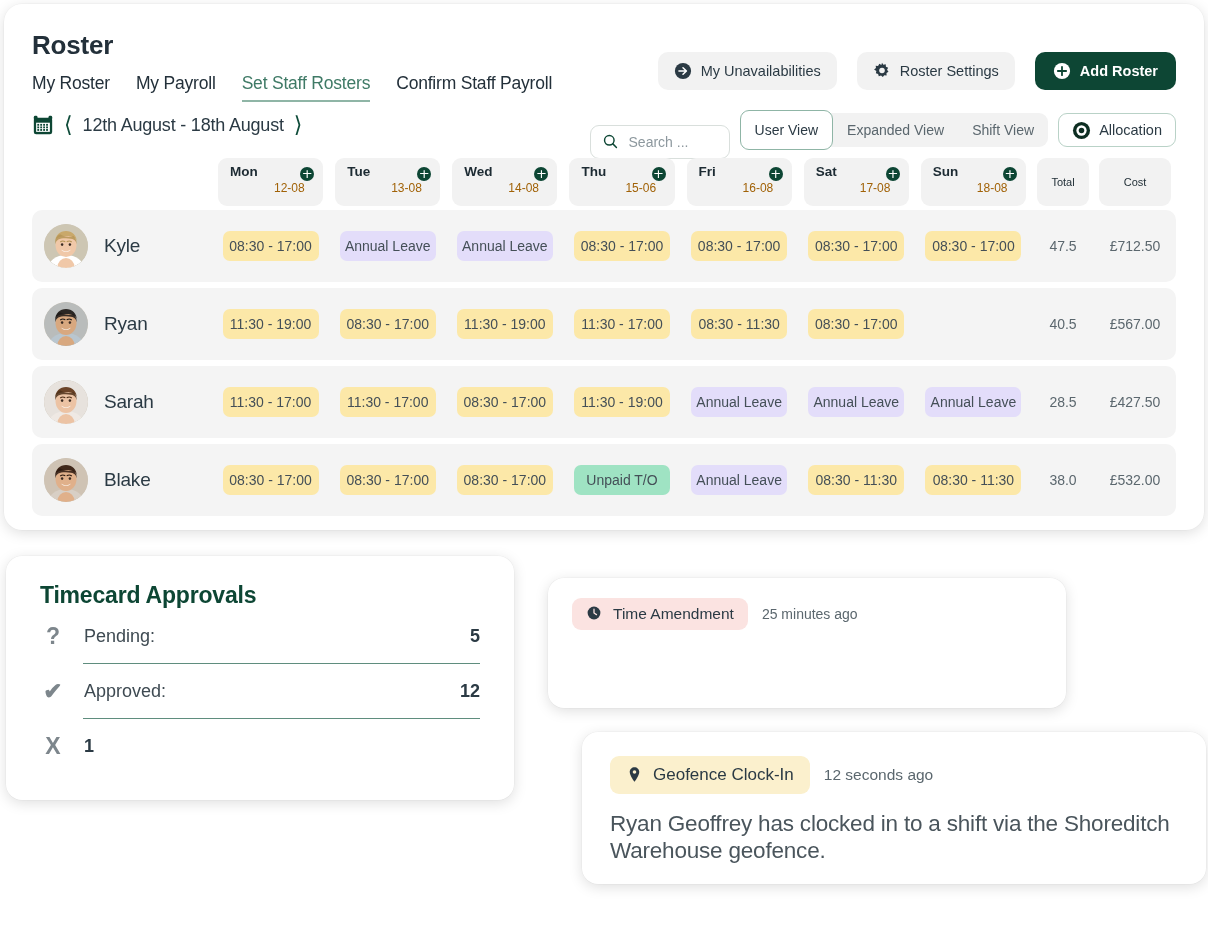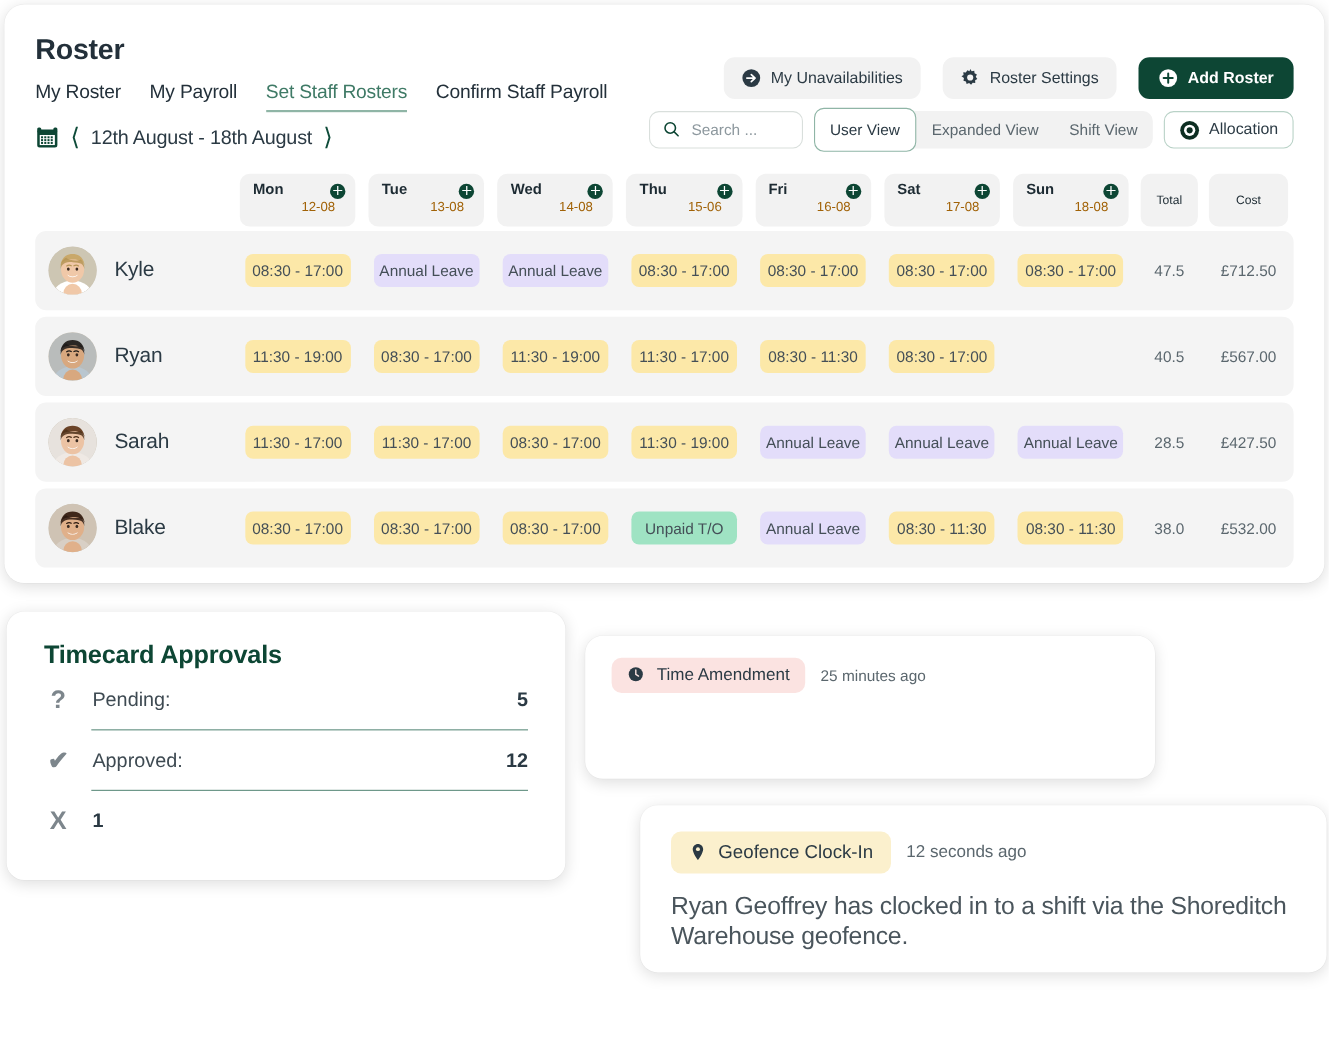--- a/index.html
+++ b/index.html
@@ -49,21 +49,21 @@
   .pill.primary { background: #0d4634; color: #fff; font-weight: bold; padding: 10px 18px; }
   .ico { width: 18px; height: 18px; flex: 0 0 18px; display:block; }
 
   .filter-row {
     position: absolute; right: 28px; top: 97px;
     display: flex; align-items: center; gap: 10px;
   }
   .search-box {
     display: flex; align-items: center; gap: 9px;
     width: 140px; height: 34px; background: #fff;
-    border: 1px solid #d9dfdc; border-radius: 9px; padding: 0 11px;
+    border: 1px solid #d9dfdc; border-radius: 9px; padding: 0 11px; margin-top: 24px;
   }
   .search-box input {
     border: none; outline: none; font-size: 14px; color: #44515a;
     width: 110px; font-family: "Liberation Sans", sans-serif; background: transparent;
   }
   .search-box input::placeholder { color: #8d989e; }
   .seg {
     display: flex; align-items: center; background: #f2f2f2;
     border-radius: 9px; height: 34px; padding: 0;
   }
@@ -146,21 +146,21 @@
     flex: 0 0 26px;
   }
   .tc-label { font-size: 18px; color: #3e4a52; flex: 1; }
   .tc-val { font-size: 18px; font-weight: bold; color: #2b3a44; }
 
   
   .notif {
     position: absolute; background: #fff; border-radius: 16px;
     box-shadow: 0 3px 14px rgba(0,0,0,.13), 0 0 0 .5px rgba(0,0,0,.04);
   }
-  .notif-a { left: 532px; top: 578px; width: 518px; height: 130px; padding: 20px 24px; }
+  .notif-a { left: 548px; top: 578px; width: 518px; height: 130px; padding: 20px 24px; }
   .notif-b { left: 582px; top: 732px; width: 624px; height: 152px; padding: 24px 28px; }
   .notif-head { display: flex; align-items: center; gap: 14px; }
   .badge {
     display: flex; align-items: center; gap: 9px;
     border-radius: 9px; padding: 7px 14px; font-size: 15.5px; color: #2b3a44;
   }
   .badge.pink { background: #fbe3e1; }
   .badge.yellow { background: #fbf0cd; font-size: 17px; padding: 9px 16px; }
   .ago { font-size: 14px; color: #5b676e; }
   .ago.big { font-size: 15.5px; }

